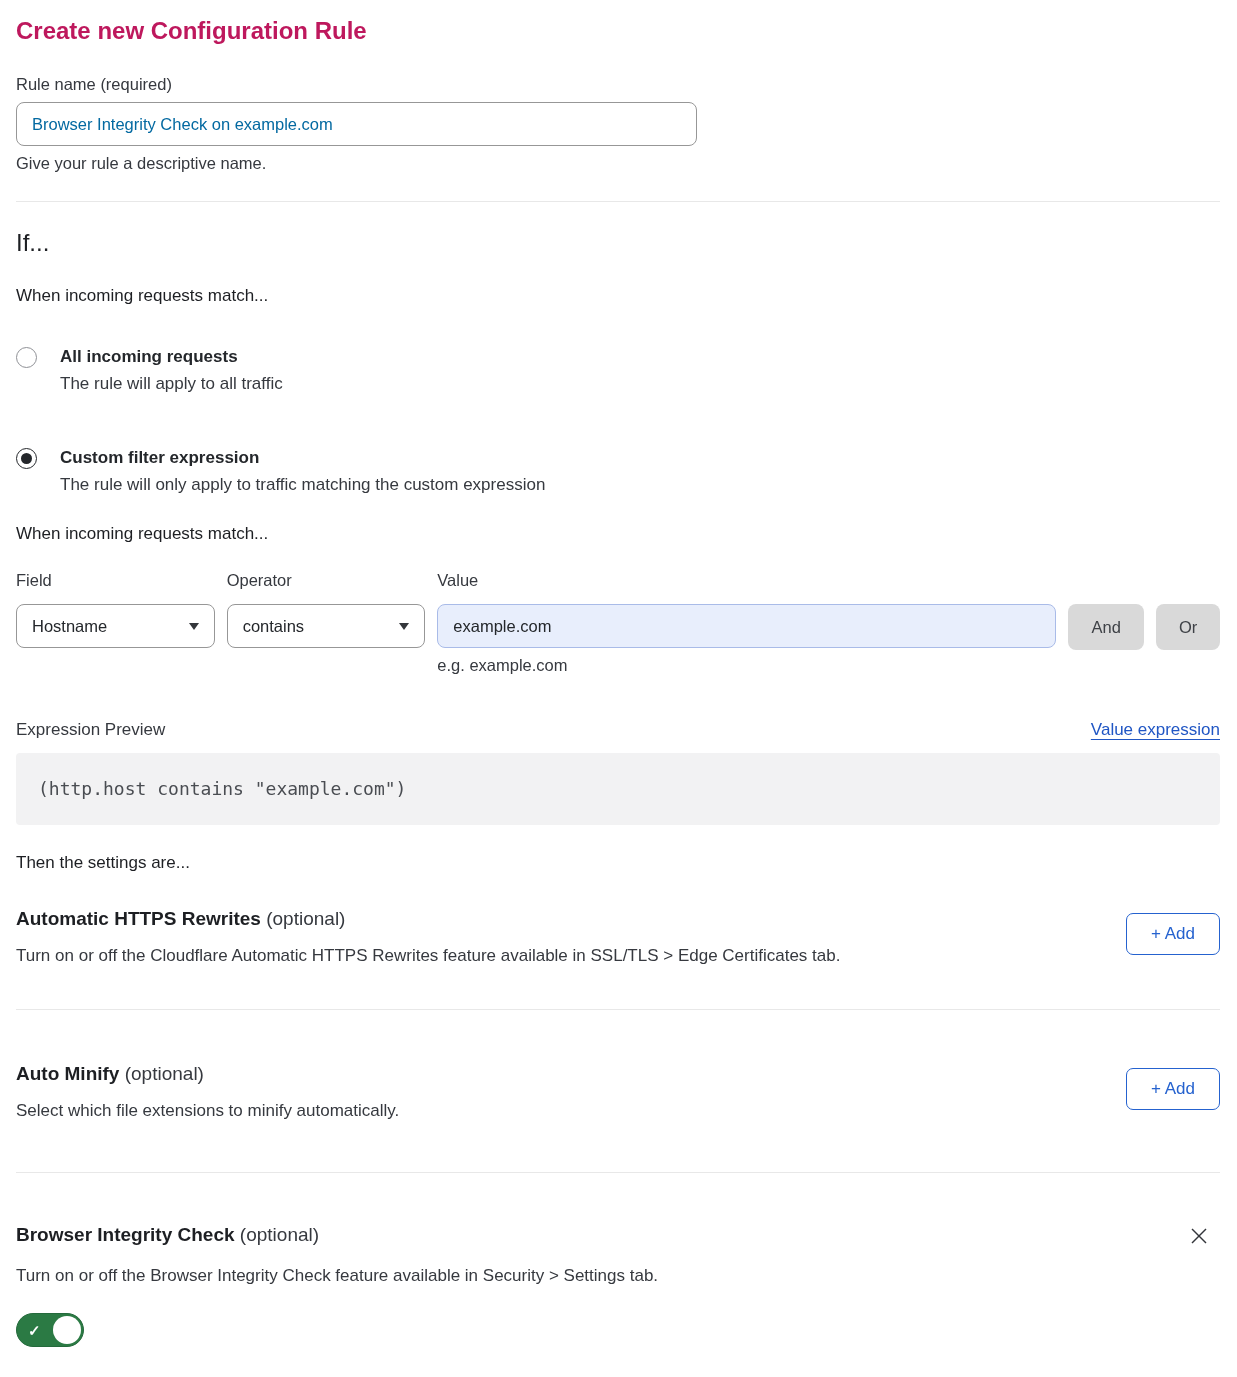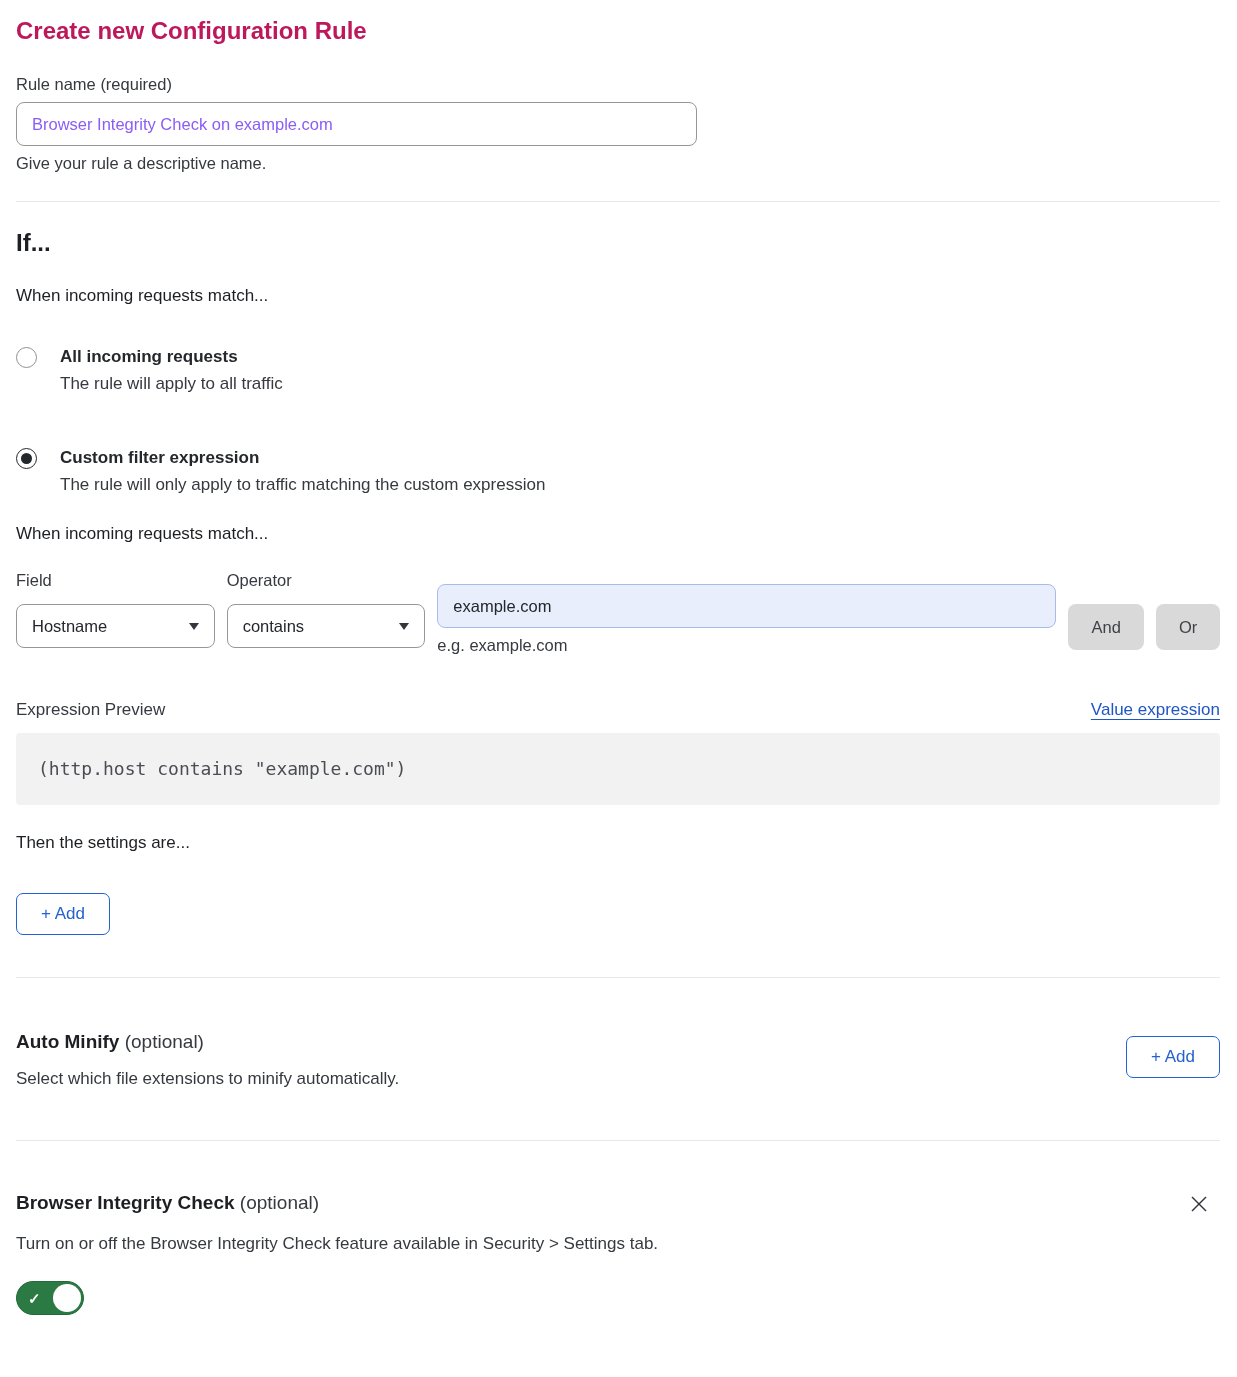--- a/index.html
+++ b/index.html
@@ -11,26 +11,26 @@
     padding: 16px 17px 15px 16px;
   }
   .page-title {
     font-size: 24px; font-weight: 700; color: #be185d;
     line-height: 30px; margin: 0;
   }
   .form-label { font-size: 16.5px; line-height: 20px; margin-top: 28px; color: #36393f; }
   .rule-input {
     display: block; margin-top: 8px; width: 681px; height: 44px;
     border: 1px solid #979797; border-radius: 8px; padding: 0 15px;
-    font-size: 16.5px; color: #8b5cf6; font-family: "Liberation Sans", sans-serif;
+    font-size: 16.5px; color: #0369a1; font-family: "Liberation Sans", sans-serif;
     background: #fff; outline: none;
   }
   .help-text { font-size: 16.5px; line-height: 20px; margin-top: 7px; color: #36393f; }
   .divider { border: none; border-top: 1px solid #e8e8e8; margin: 28px 0 0 0; height: 0; }
-  .if-heading { font-size: 24px; font-weight: 700; color: #1d1f23; line-height: 30px; margin: 26px 0 0 0; }
+  .if-heading { font-size: 24px; font-weight: 400; color: #1d1f23; line-height: 30px; margin: 26px 0 0 0; }
   .sub-heading { font-size: 17px; font-weight: 400; color: #1d1f23; line-height: 24px; margin: 26px 0 0 0; }
   .radio-option { display: flex; gap: 23px; align-items: flex-start; cursor: pointer; }
   .radio-option.first { margin-top: 38px; }
   .radio-option.second { margin-top: 52px; }
   .radio-circle {
     width: 21px; height: 21px; border-radius: 50%; border: 1.5px solid #8f9196;
     flex: none; margin-top: 1px; display: flex; align-items: center; justify-content: center;
     background: #fff;
   }
   .radio-option.selected .radio-circle { border-color: #24272b; }
@@ -152,36 +152,44 @@
     </div>
   </div>
   <div class="col-operator">
     <div class="col-label">Operator</div>
     <div class="select-box">
       <span>contains</span>
       <span class="caret-down"></span>
     </div>
   </div>
   <div class="col-value">
+    <div class="col-label">Value</div>
     <input class="value-input" type="text" value="example.com" style="">
     <div class="value-help">e.g. example.com</div>
   </div>
   <button class="conj-btn and-btn">And</button>
   <button class="conj-btn or-btn">Or</button>
 </div>
 
 <div class="preview-row">
   <span class="preview-label">Expression Preview</span>
   <a class="edit-link">Value expression</a>
 </div>
 <div class="code-block">(http.host contains "example.com")</div>
 
 <h3 class="sub-heading">Then the settings are...</h3>
 
 <div class="setting-row s1">
+  <div>
+    <div class="setting-title">
+      <span>Automatic HTTPS Rewrites</span>
+      <span class="setting-optional">(optional)</span>
+    </div>
+    <div class="setting-desc">Turn on or off the Cloudflare Automatic HTTPS Rewrites feature available in SSL/TLS &gt; Edge Certificates tab.</div>
+  </div>
   <button class="add-btn">+ Add</button>
 </div>
 
 <hr class="divider d1">
 
 <div class="setting-row s2">
   <div>
     <div class="setting-title">
       <span>Auto Minify</span>
       <span class="setting-optional">(optional)</span>

